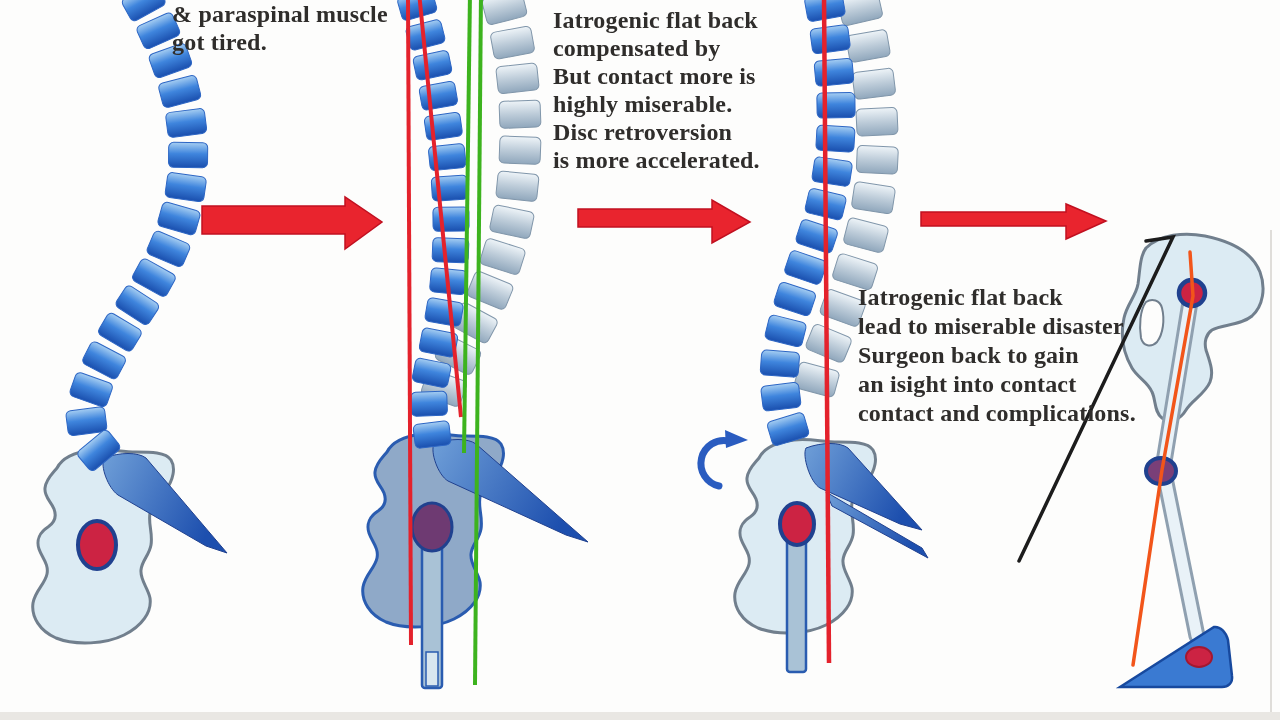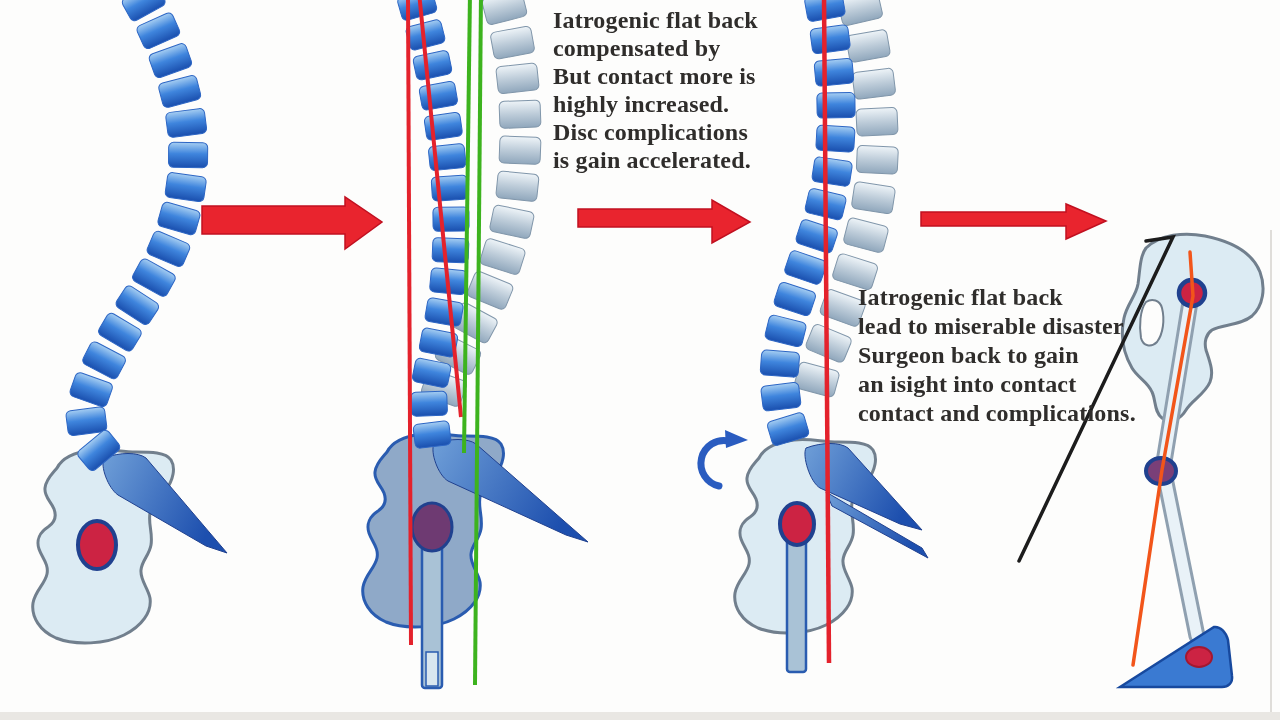--- a/index.html
+++ b/index.html
@@ -169,28 +169,32 @@
       <ellipse cx="1161" cy="471" rx="15" ry="13" style="fill:var(--knee-fill);stroke:var(--femoral-ring);stroke-width:4"></ellipse>
       <circle cx="1192" cy="293" r="13" style="fill:var(--femoral-red);stroke:var(--femoral-ring);stroke-width:4.5"></circle>
       <path d="M1190,252 L1193,296 L1162,470 L1133,665" fill="none" style="stroke:var(--line-orange);stroke-width:3.5;stroke-linecap:round"></path>
       <path d="M1146,241 L1173,237 L1019,561" fill="none" style="stroke:var(--line-black);stroke-width:3.5;stroke-linecap:round"></path>
     </g>
 
     <rect x="0" y="712" width="1280" height="8" style="fill:var(--bottom-bar)"></rect>
     <line x1="1271" y1="230" x2="1271" y2="712" style="stroke:var(--edge-line);stroke-width:2"></line>
   </svg>
 
+  <div class="note" id="note1" style="left:172px;top:0px;">
+    <div>&amp; paraspinal muscle</div>
+    <div>got tired.</div>
+  </div>
 
   <div class="note" id="note2" style="left:553px;top:6px;">
     <div>Iatrogenic flat back</div>
     <div>compensated by</div>
     <div>But contact more is</div>
-    <div>highly increased.</div>
-    <div>Disc complications</div>
-    <div>is gain accelerated.</div>
+    <div>highly miserable.</div>
+    <div>Disc retroversion</div>
+    <div>is more accelerated.</div>
   </div>
 
   <div class="note" id="note3" style="left:858px;top:283px;">
     <div>Iatrogenic flat back</div>
     <div>lead to miserable disaster</div>
     <div>Surgeon back to gain</div>
     <div>an isight into contact</div>
     <div>contact and complications.</div>
   </div>
 

